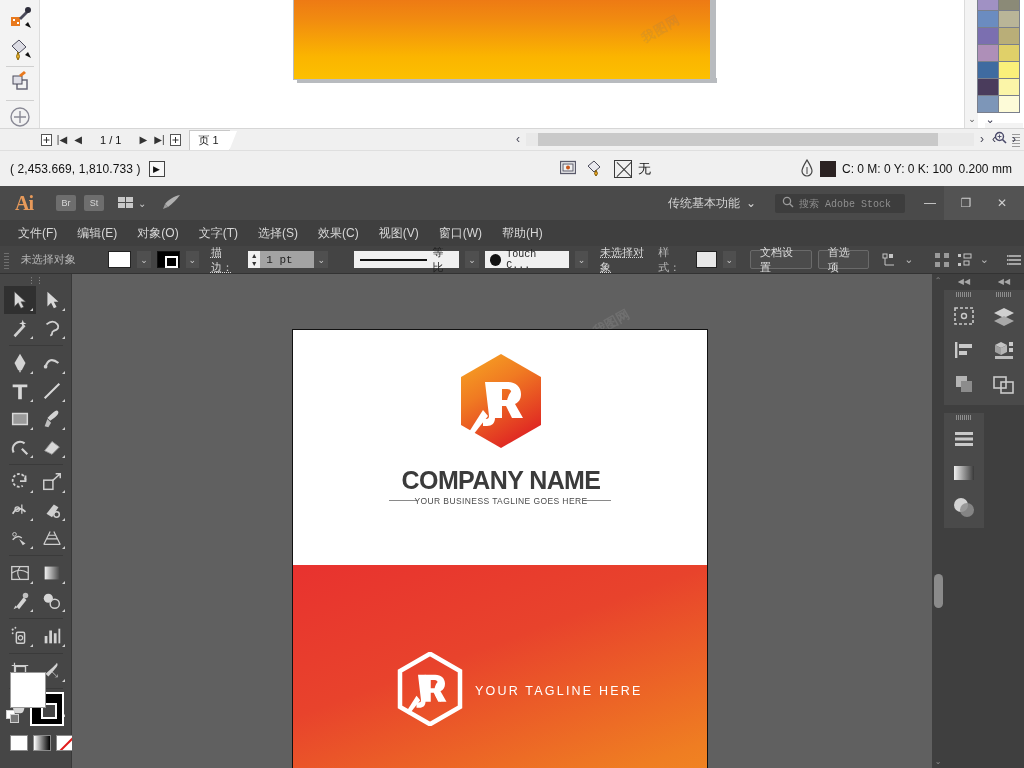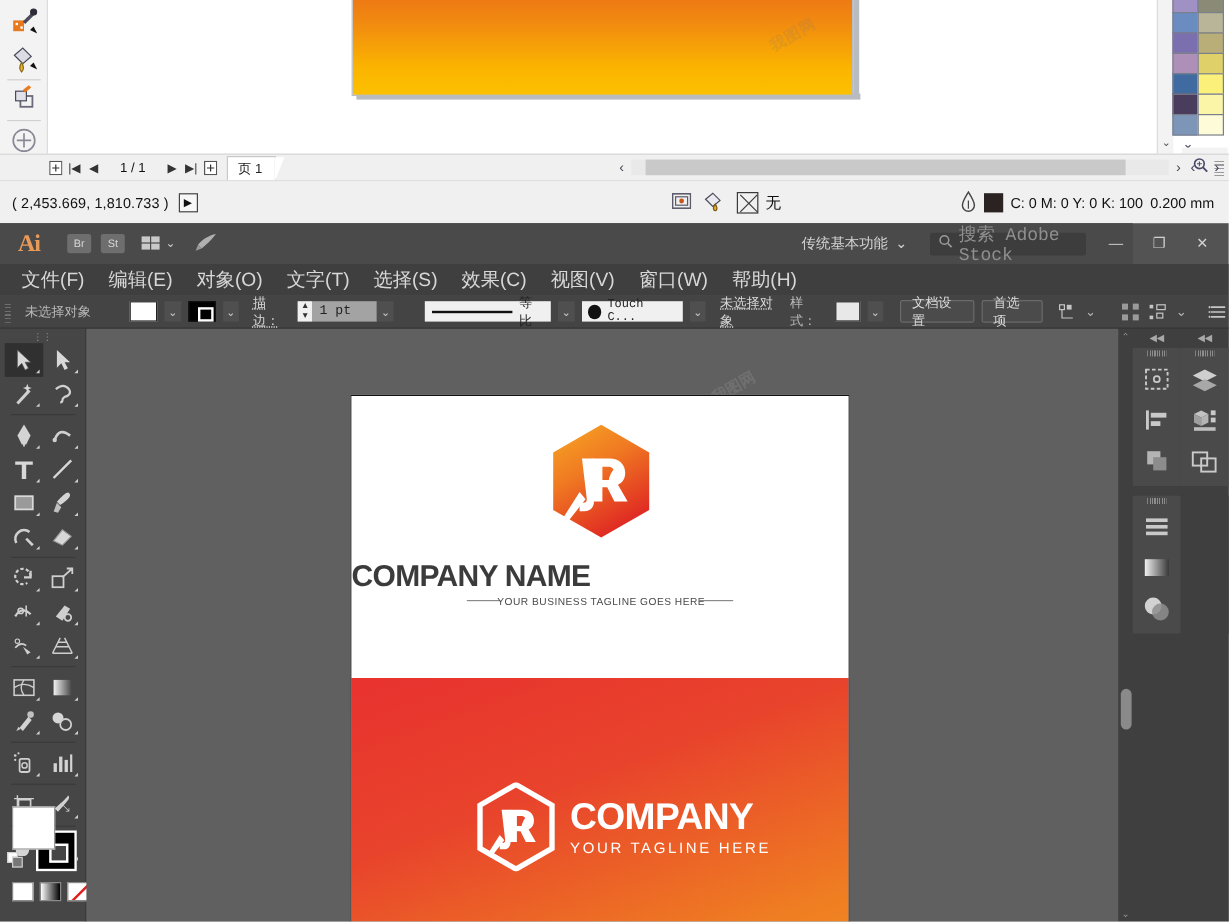--- a/index.html
+++ b/index.html
@@ -134,30 +134,30 @@
     font-size:9px; display:flex; align-items:center; justify-content:center; border-radius:2px;
   }
   .ai-arrange { margin-left:14px; display:flex; align-items:center; gap:4px; color:#c9c9c9; font-size:10px;}
   .arr-ico { width:16px; height:12px; display:grid; grid-template-columns:7px 7px; grid-template-rows:5px 5px; gap:1px;}
   .arr-ico i { background:#c9c9c9; display:block; }
   .ai-rocket { margin-left:16px; color:#b0b0b0; font-size:14px; }
   .ws-name { position:absolute; left:668px; top:0; height:34px; display:flex; align-items:center; gap:6px; color:#d5d5d5; font-size:12px;}
   .ai-search {
     position:absolute; left:775px; top:8px; width:130px; height:19px; background:#3d3d3d;
     border-radius:2px; display:flex; align-items:center; gap:5px; padding-left:7px;
-    color:#8f8f8f; font-size:15px; font-family:"Liberation Mono", monospace;
+    color:#8f8f8f; font-size:10px; font-family:"Liberation Mono", monospace;
   }
   .win-btns { position:absolute; left:912px; top:0; height:34px; display:flex; align-items:center; }
   .win-btn { width:36px; height:34px; display:flex; align-items:center; justify-content:center; color:#d0d0d0; font-size:12px;}
 
   .ai-menubar {
     position:absolute; left:0; top:34px; width:1024px; height:26px;
     background:#3f3f3f; display:flex; align-items:center; padding-left:10px; gap:4px;
   }
-  .menu-item { padding:3px 8px; color:#d7d7d7; font-size:16px; }
+  .menu-item { padding:3px 8px; color:#d7d7d7; font-size:12px; }
 
   .ai-controlbar {
     position:absolute; left:0; top:60px; width:1024px; height:28px;
     background:#444444; border-bottom:1px solid #333;
     display:flex; align-items:center; gap:6px; padding-left:4px;
   }
   .cb-grip { width:5px; height:18px; background:repeating-linear-gradient(0deg,#6f6f6f 0 1px,transparent 1px 3px); }
   .cb-label { color:#b8b8b8; font-size:11px; }
   .cb-label-u { color:#d8d8d8; font-size:11px; text-decoration: underline dotted; }
   .cb-swatch { width:24px; height:17px; background:#fff; border:1px solid #222; }
@@ -213,21 +213,21 @@
   }
   .ab-top { position:absolute; left:0; top:0; width:100%; height:235px; background:#fff; }
   .ab-bottom { position:absolute; left:0; top:235px; width:100%; height:285px;
     background:linear-gradient(160deg,#e8322f 0%, #e8432c 35%, #ef7d22 75%, #f59420 100%);}
 
   
   .hexmark { position:absolute; width:88px; height:98px; }
   .hexmark .hx { position:absolute; inset:0; }
   .logo-top { position:absolute; left:164px; top:22px; }
   .company-name {
-    position:absolute; left:0; top:136px; width:416px; 
+    position:absolute; left:0; top:136px; width:416px; text-align:center;
     font-family:"Liberation Sans", sans-serif; font-weight:bold; font-size:25px;
     color:#3b3b3b; letter-spacing:-0.6px;
   }
   .company-tag {
     position:absolute; left:0; top:166px; width:416px; text-align:center;
     font-size:8.5px; color:#4a4a4a; letter-spacing:0.4px;
   }
   .tag-rule { position:absolute; top:170px; height:1px; background:#8a8a8a; }
 
   .logo-bot { position:absolute; left:104px; top:322px; display:flex; align-items:center; gap:12px; }
@@ -803,21 +803,20 @@
           <svg width="66" height="74" viewBox="0 0 88 98">
             <polygon points="44,2 84,25 84,73 44,96 4,73 4,25" fill="none" stroke="#ffffff" stroke-width="6"></polygon>
             <g fill="#ffffff">
               <path d="M28 30 h10 v36 c0 5 -3 8 -8 8 h-4 v-7 h3 c2 0 3 -1 3 -3z"></path>
               <path d="M37 30 h14 c8 0 13 5 13 12 c0 5 -2 8 -6 10 l8 14 h-11 l-6 -12 h-4 v12 h-8z M45 37 v11 h5 c3 0 5 -2 5 -5 c0 -4 -2 -6 -5 -6z"></path>
             </g>
             <path d="M58 36 a18 18 0 0 0 0 30 l4 -5 a12 12 0 0 1 0 -20z" fill="#ffffff"></path>
             <path d="M26 58 L12 80 l4 3 L31 64z" fill="#ffffff"></path>
           </svg>
           <div class="bot-texts">
-            <div class="bot-company">COMPANY</div>
             <div class="bot-tagline">YOUR TAGLINE HERE</div>
           </div>
         </div>
       </div>
     </div>
 
     <div class="cv-scroll">
       <div class="cv-up">⌃</div>
       <div class="cv-thumb"></div>
       <div class="cv-down">⌄</div>

